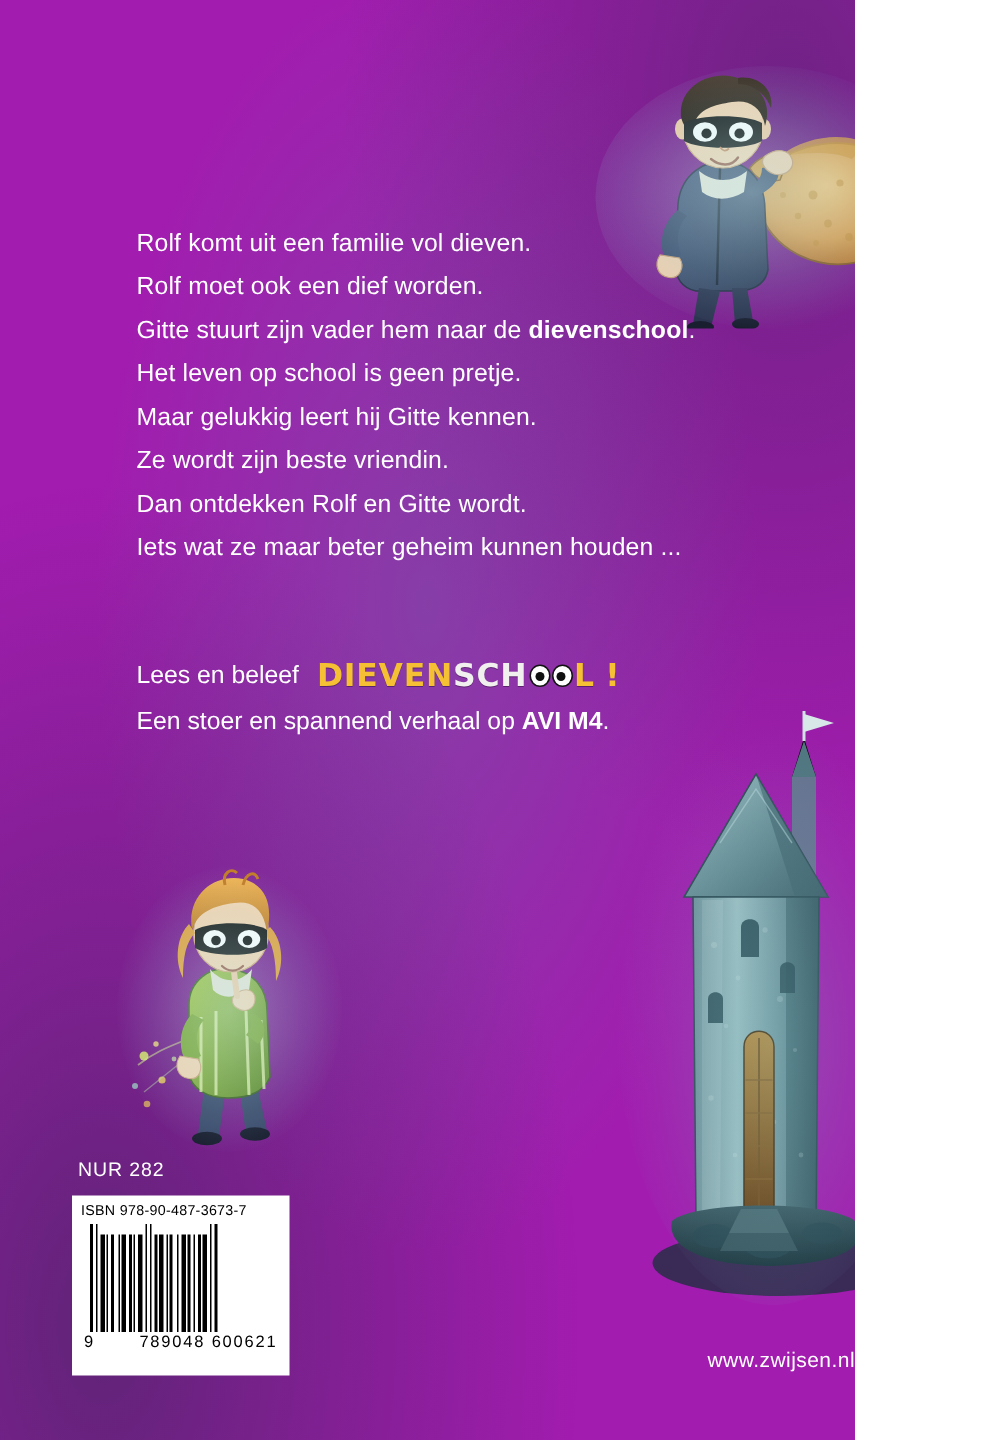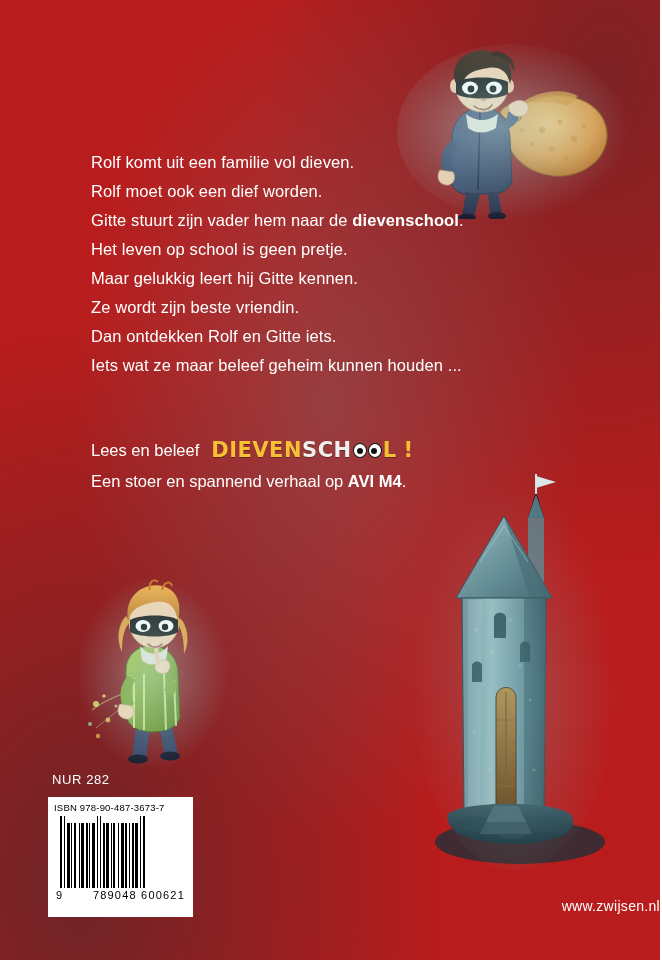--- a/index.html
+++ b/index.html
@@ -7,23 +7,23 @@
     padding: 0;
     background: #fff;
   }
   body {
     width: 662px;
     height: 960px;
     font-family: "Liberation Sans", sans-serif;
   }
   .cover {
     position: relative;
-    width: 660px;
+    width: 570px;
     height: 960px;
-    background: #b91c1c;
+    background: #a21caf;
     overflow: hidden;
   }
   
   .cover::after {
     content: "";
     position: absolute;
     inset: 0;
     pointer-events: none;
     background:
       radial-gradient(ellipse at 50% 42%, rgba(70,140,148,0.30) 0%, rgba(44,98,105,0.0) 55%),
@@ -320,22 +320,22 @@
     </svg>
   </div>
 
   <div class="blurb">
     <p>Rolf komt uit een familie vol dieven.</p>
     <p>Rolf moet ook een dief worden.</p>
     <p><span>Gitte stuurt zijn vader hem naar de </span><b>dievenschool</b><span>.</span></p>
     <p>Het leven op school is geen pretje.</p>
     <p>Maar gelukkig leert hij Gitte kennen.</p>
     <p>Ze wordt zijn beste vriendin.</p>
-    <p>Dan ontdekken Rolf en Gitte iets.</p>
-    <p>Iets wat ze maar beleef geheim kunnen houden ...</p>
+    <p>Dan ontdekken Rolf en Gitte wordt.</p>
+    <p>Iets wat ze maar beter geheim kunnen houden ...</p>
   </div>
 
   <div class="tagline-block">
     <div class="lees-line">
       <span class="lead">Lees en beleef</span>
       <span class="logo-word">
         <span class="seg-dieven">DIEVEN</span>
           <span class="seg-sch">SCH</span>
           <span class="eyes">
             <span class="eye"></span>

